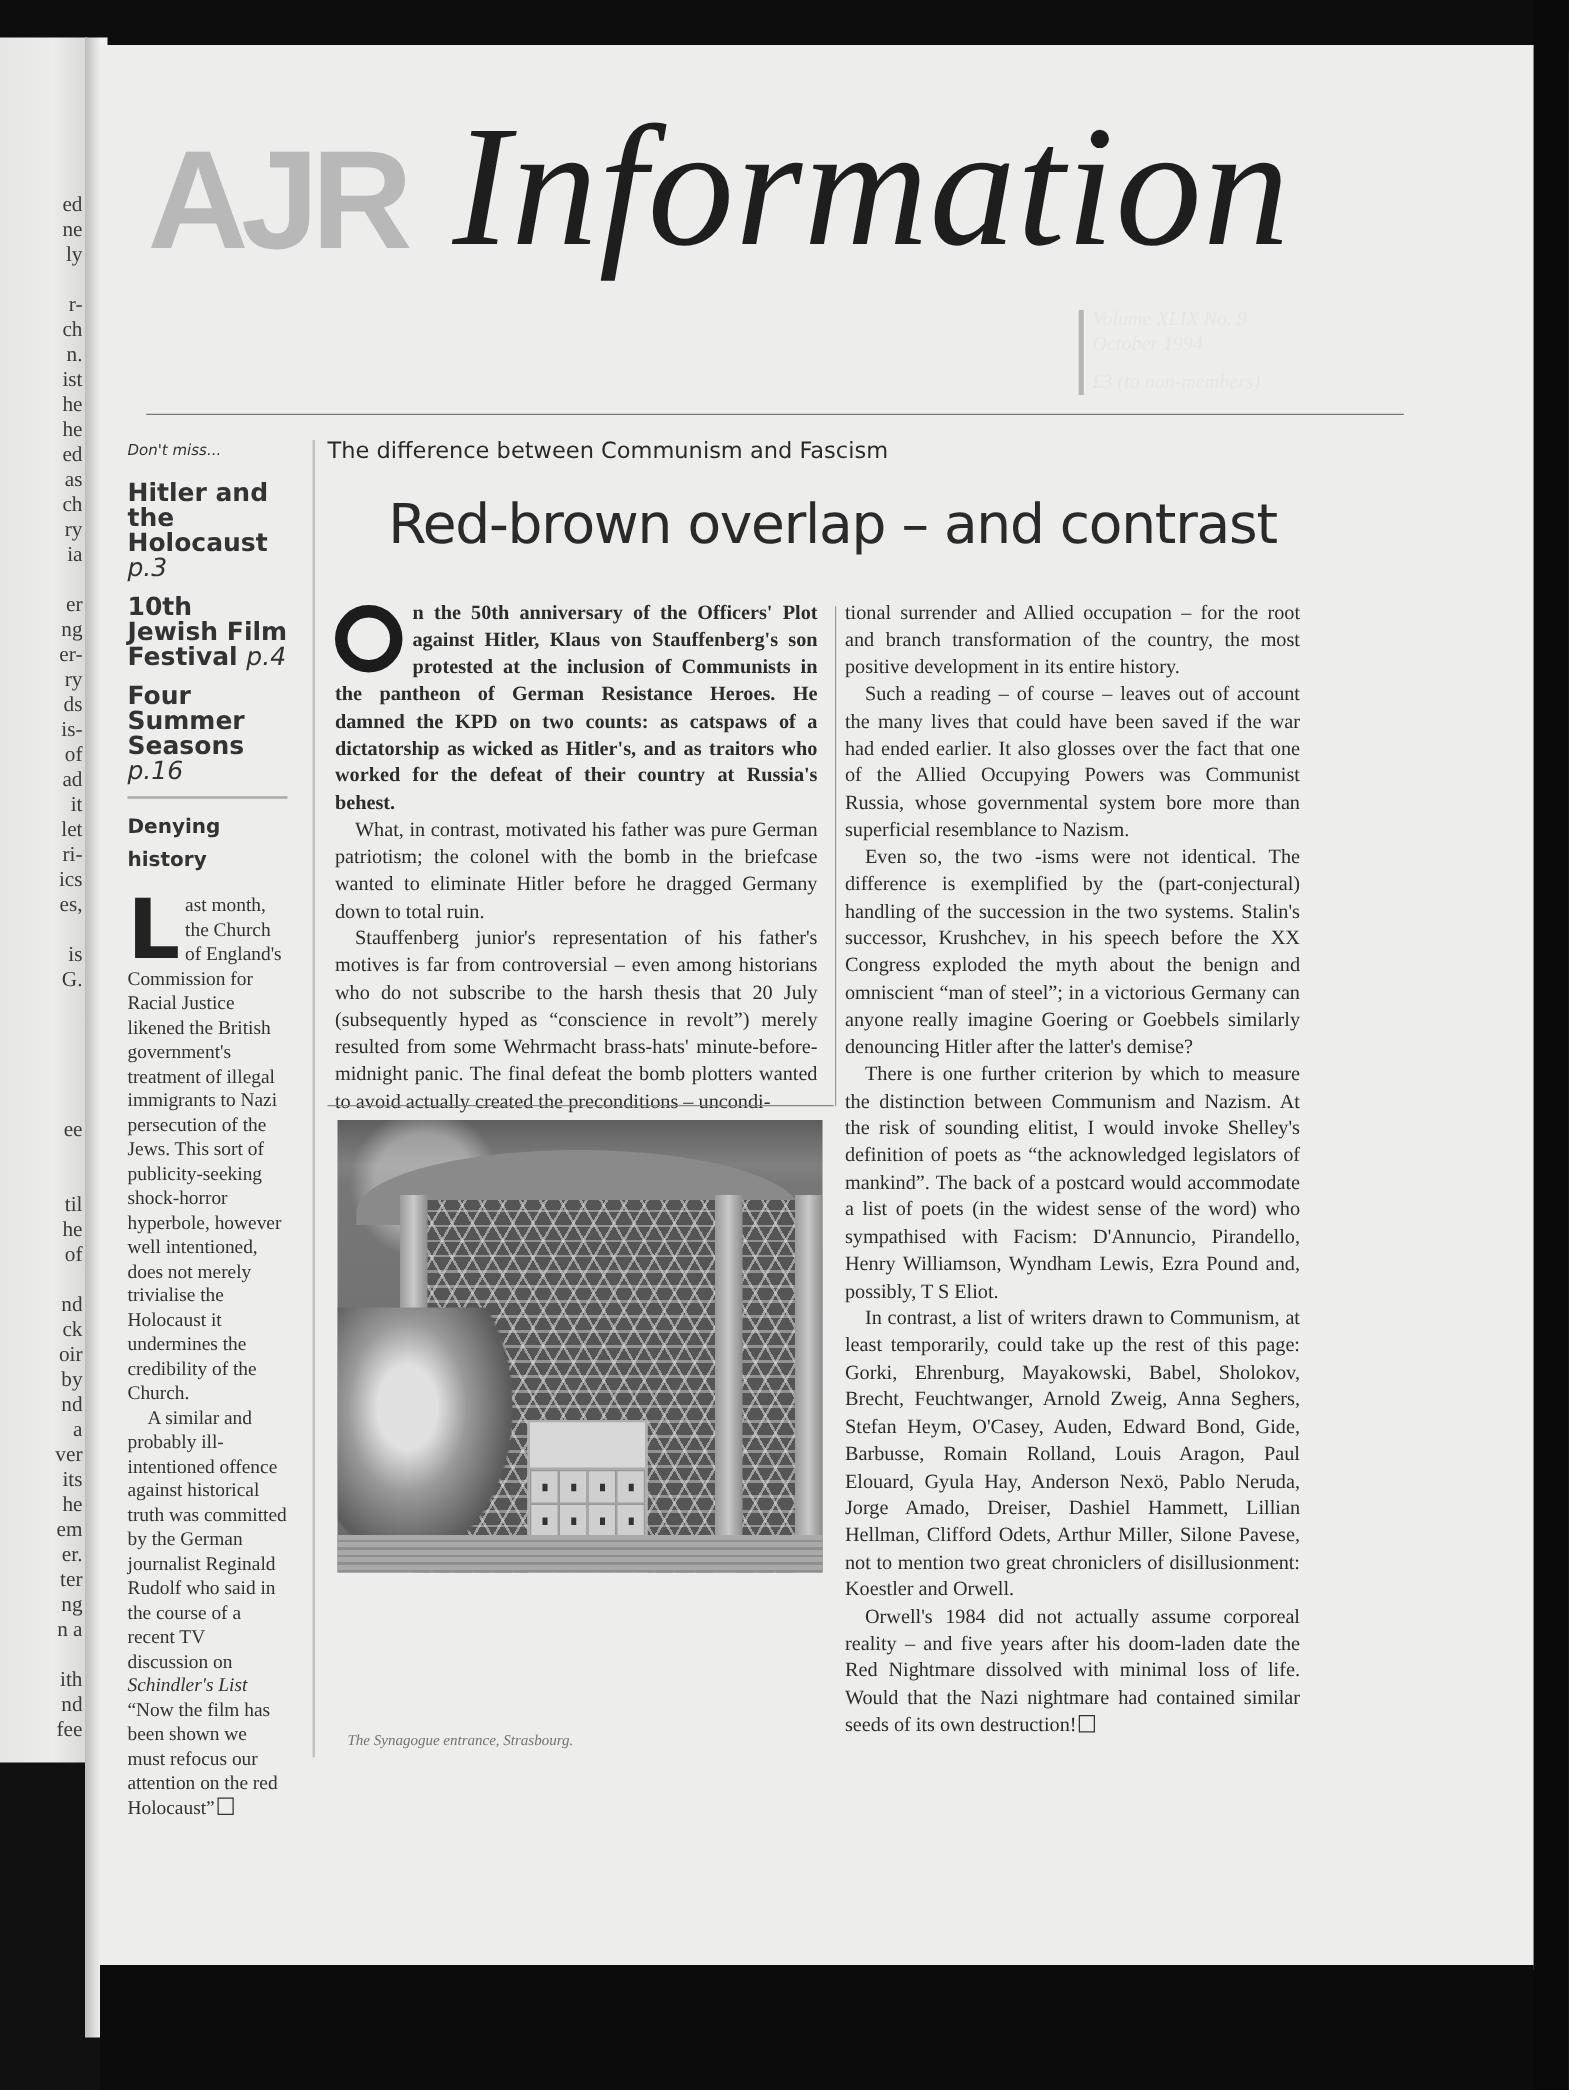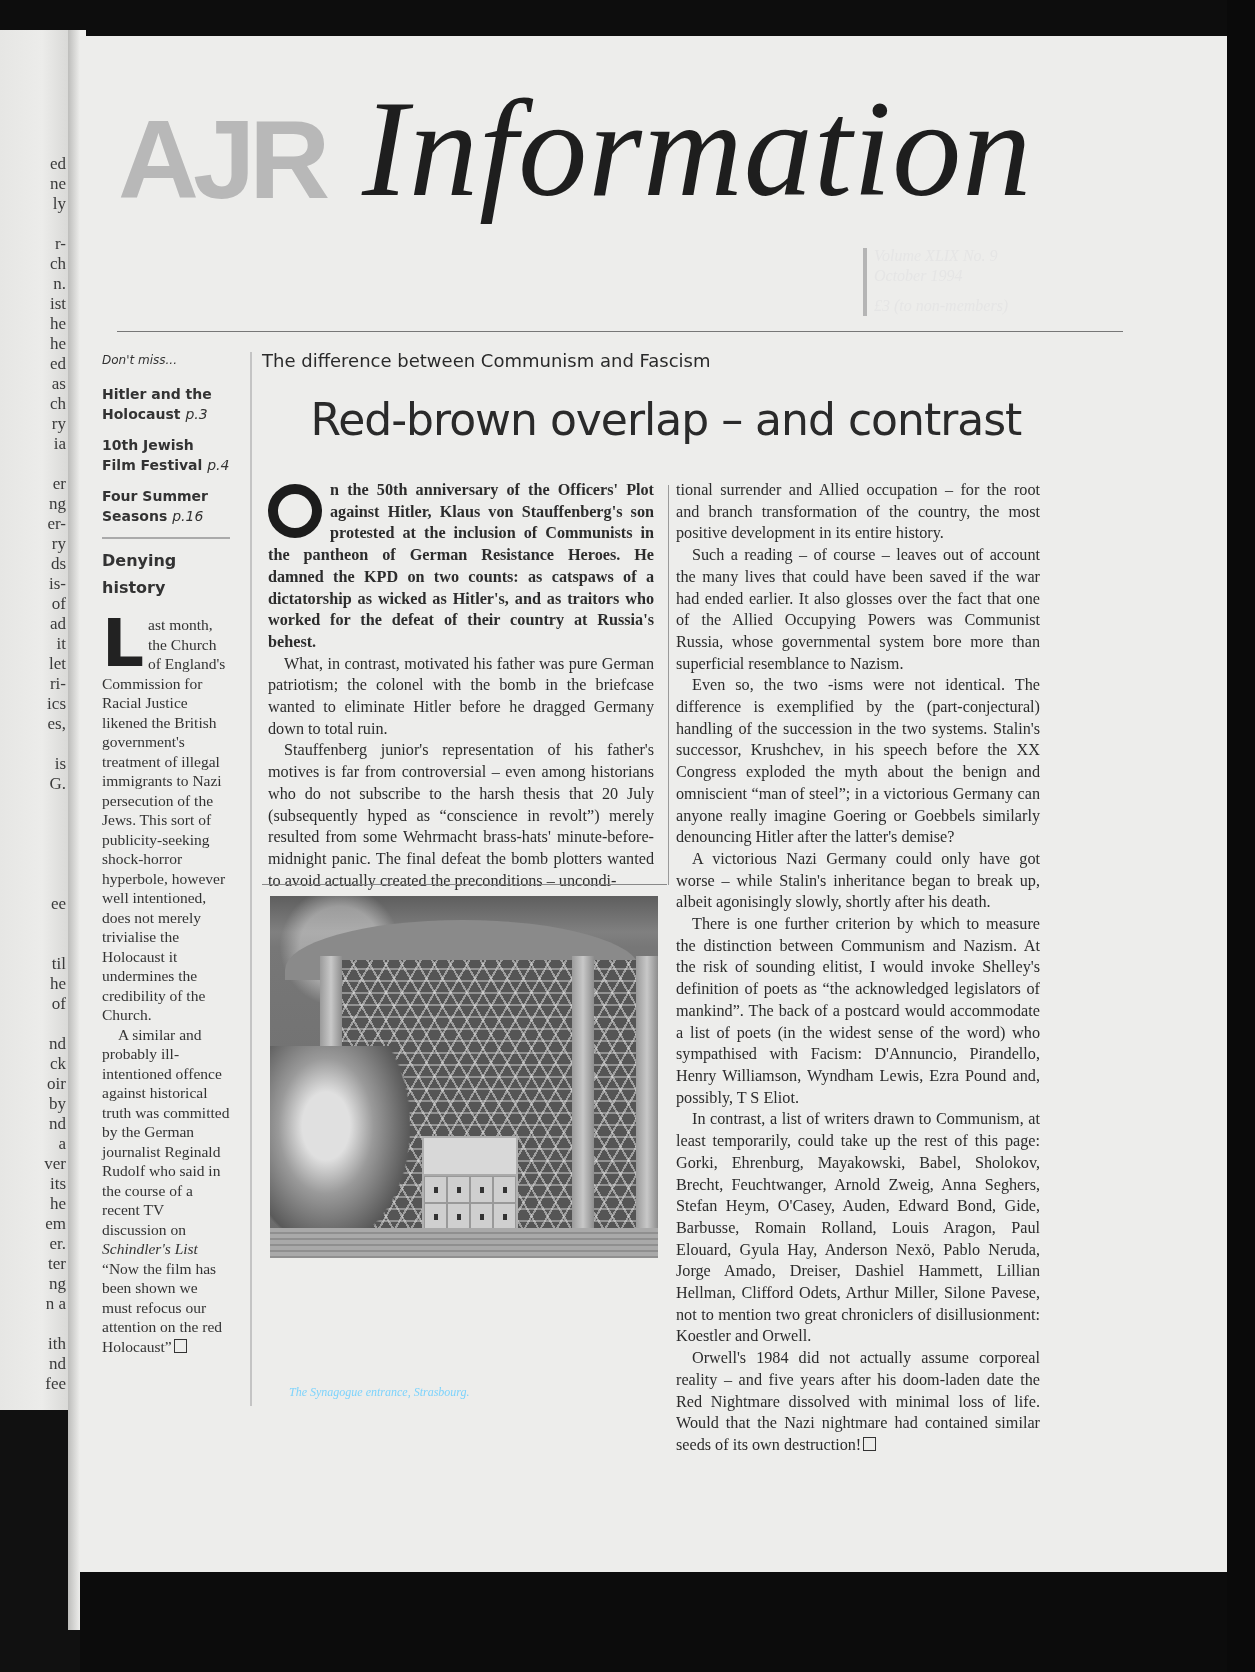--- a/index.html
+++ b/index.html
@@ -46,21 +46,21 @@
     position: absolute; left: 874px; top: 246px;
     font-style: italic; font-size: 16px; color: #e5e5e5; line-height: 20px;
   }
   .issue-box .price { margin-top: 10px; }
 
   .top-rule { position: absolute; left: 117px; top: 331px; width: 1006px; height: 1px; background: #777; }
 
   
   .sidebar { position: absolute; left: 102px; top: 350px; width: 128px; font-size: 16px; line-height: 20px; }
   .dont-miss { font-family: "DejaVu Sans", sans-serif; font-style: italic; font-size: 12px; color: #333; margin-bottom: 14px; }
-  .teaser { font-family: "DejaVu Sans", sans-serif; font-weight: bold; font-size: 14px; line-height: 20px; color: #333; margin-bottom: 11px; }
+  .teaser { font-family: "DejaVu Sans", sans-serif; font-weight: bold; font-size: 20px; line-height: 20px; color: #333; margin-bottom: 11px; }
   .teaser .pg { font-weight: normal; font-style: italic; }
   .side-rule { height: 2px; background: #aaa; margin: 10px 0 8px; width: 128px; }
   .side-title { font-family: "DejaVu Sans", sans-serif; font-size: 16px; line-height: 27px; color: #333; margin-bottom: 14px; font-weight: bold; }
   .side-body { font-size: 15.5px; line-height: 19.5px; color: #333; }
   .dropcap-L { float: left; font-family: "DejaVu Sans", sans-serif; font-weight: bold; font-size: 66px; line-height: 54px; margin: 2px 4px 0 0; color: #222; }
   .side-body p { margin: 0; }
   .side-body .indent { text-indent: 16px; }
   .end-box { display: inline-block; width: 11px; height: 12px; border: 1px solid #333; vertical-align: -1px; margin-left: 2px; }
 
   .col-rule-1 { position: absolute; left: 250px; top: 352px; width: 2px; height: 1054px; background: #c4c4c4; }
@@ -121,22 +121,22 @@
   .photo .door .panels {
     display: grid; grid-template-columns: repeat(4, 1fr); grid-template-rows: repeat(3, 1fr); height: 80px;
   }
   .photo .door .panels span { border: 1px solid #999; position: relative; }
   .photo .door .panels span::after { content:""; position:absolute; left:45%; top:40%; width:4px; height:6px; background:#333; }
   .photo .steps {
     position:absolute; left: 0; top: 332px; width: 388px; height: 30px;
     background: repeating-linear-gradient(to bottom, #a9a9a9 0 4px, #8f8f8f 4px 6px);
   }
   .caption {
-    position: absolute; left: 289px; top: 1385px;
-    font-style: italic; font-size: 12px; color: #7dd3fc;
+    position: absolute; left: 278px; top: 1385px;
+    font-style: italic; font-size: 12px; color: #737373;
   }
 </style>
 </head>
 <body>
 
 <div class="top-border"></div>
 <div class="facing-page">
   <div id="facing-lines" style="padding-top:124px">
       <div class="facing-line">ed</div>
       <div class="facing-line">ne</div>
@@ -267,17 +267,16 @@
       </div>
   </div>
   <div class="steps"></div>
 </div>
 <div class="caption">The Synagogue entrance, Strasbourg.</div>
 
 <div class="col col2">
   <p>tional surrender and Allied occupation – for the root and branch transformation of the country, the most positive development in its entire history.</p>
   <p class="ind">Such a reading – of course – leaves out of account the many lives that could have been saved if the war had ended earlier. It also glosses over the fact that one of the Allied Occupying Powers was Communist Russia, whose governmental system bore more than superficial resemblance to Nazism.</p>
   <p class="ind">Even so, the two -isms were not identical. The difference is exemplified by the (part-conjectural) handling of the succession in the two systems. Stalin's successor, Krushchev, in his speech before the XX Congress exploded the myth about the benign and omniscient “man of steel”; in a victorious Germany can anyone really imagine Goering or Goebbels similarly denouncing Hitler after the latter's demise?</p>
-  <p class="ind">A victorious Nazi Germany could only have got worse – while Stalin's inheritance began to break up, albeit agonisingly slowly, shortly after his death.</p>
   <p class="ind">There is one further criterion by which to measure the distinction between Communism and Nazism. At the risk of sounding elitist, I would invoke Shelley's definition of poets as “the acknowledged legislators of mankind”. The back of a postcard would accommodate a list of poets (in the widest sense of the word) who sympathised with Facism: D'Annuncio, Pirandello, Henry Williamson, Wyndham Lewis, Ezra Pound and, possibly, T S Eliot.</p>
   <p class="ind">In contrast, a list of writers drawn to Communism, at least temporarily, could take up the rest of this page: Gorki, Ehrenburg, Mayakowski, Babel, Sholokov, Brecht, Feuchtwanger, Arnold Zweig, Anna Seghers, Stefan Heym, O'Casey, Auden, Edward Bond, Gide, Barbusse, Romain Rolland, Louis Aragon, Paul Elouard, Gyula Hay, Anderson Nexö, Pablo Neruda, Jorge Amado, Dreiser, Dashiel Hammett, Lillian Hellman, Clifford Odets, Arthur Miller, Silone Pavese, not to mention two great chroniclers of disillusionment: Koestler and Orwell.</p>
   <p class="ind"><span>Orwell's 1984 did not actually assume corporeal reality – and five years after his doom-laden date the Red Nightmare dissolved with minimal loss of life. Would that the Nazi nightmare had contained similar seeds of its own destruction!</span><span class="end-box"></span></p>
 </div>
 
 </body></html>

